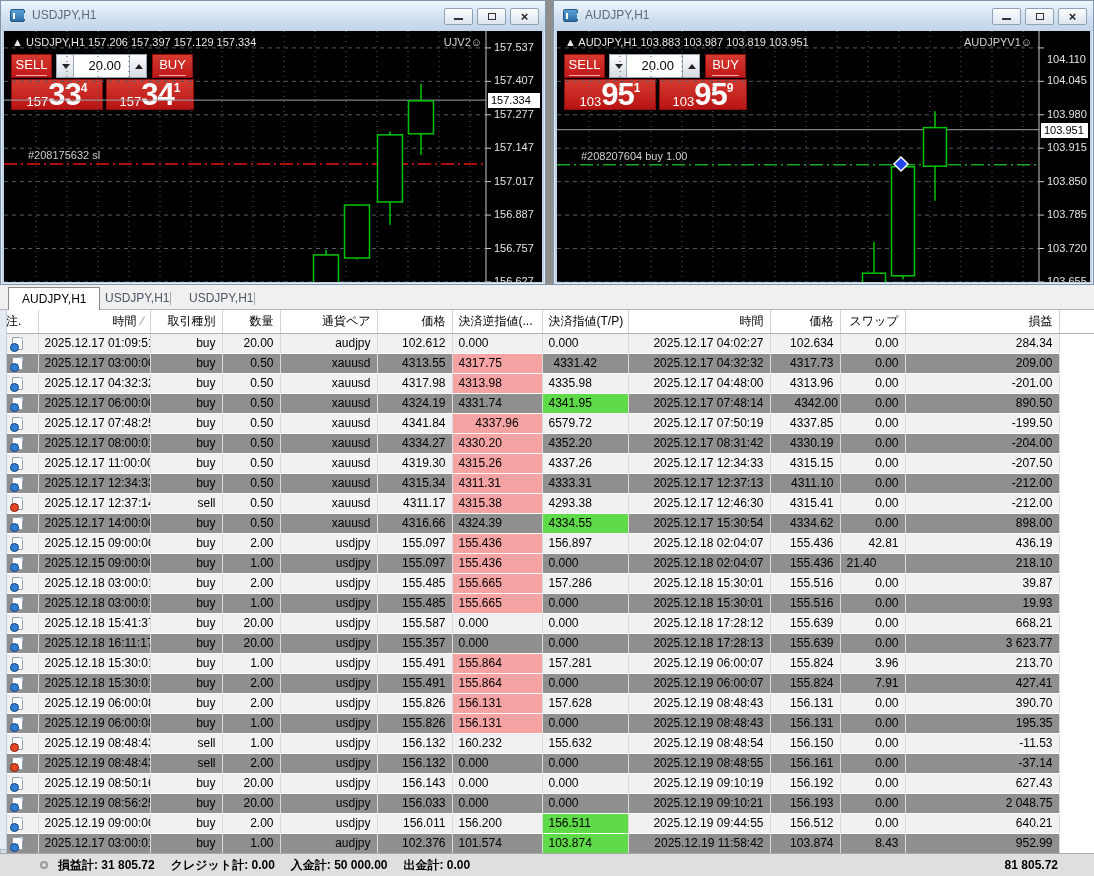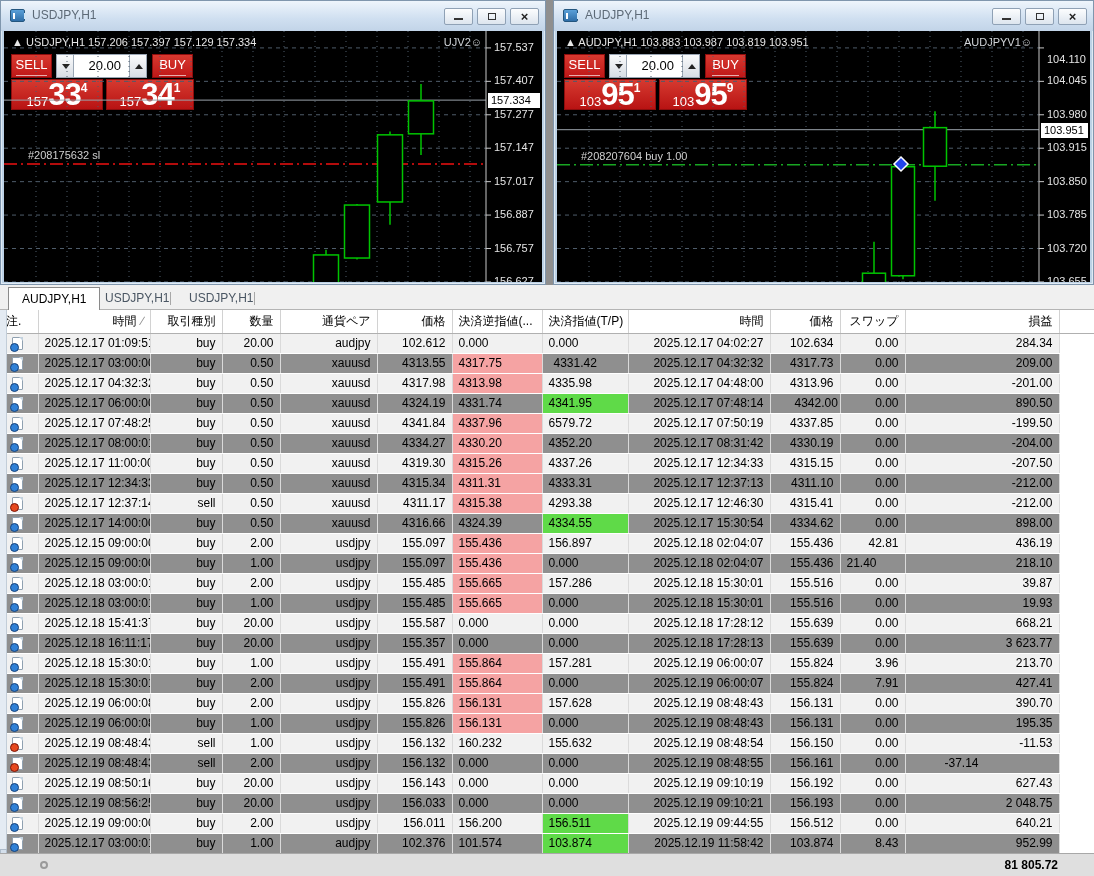--- a/index.html
+++ b/index.html
@@ -396,21 +396,21 @@
       </tr>
       <tr class="odd">
         <td>
           <div class="doc"></div>
         </td>
         <td class="num" style="text-align: right;">2025.12.17 07:48:25</td>
         <td class="num" style="text-align: right;">buy</td>
         <td class="num" style="text-align: right;">0.50</td>
         <td class="num" style="text-align: right;">xauusd</td>
         <td class="num" style="text-align: right;">4341.84</td>
-        <td class="num pink" style="text-align: left;">4337.96</td>
+        <td class="num pink" style="text-align: center;">4337.96</td>
         <td class="num" style="text-align: left;">6579.72</td>
         <td class="num" style="text-align: right;">2025.12.17 07:50:19</td>
         <td class="num" style="text-align: right;">4337.85</td>
         <td class="num" style="text-align: right;">0.00</td>
         <td class="num" style="text-align: right;">-199.50</td>
         <td class="filler"></td>
       </tr>
       <tr>
         <td>
           <div class="doc"></div>
@@ -690,21 +690,21 @@
         <td class="num" style="text-align: right;">2025.12.19 08:48:43</td>
         <td class="num" style="text-align: right;">sell</td>
         <td class="num" style="text-align: right;">2.00</td>
         <td class="num" style="text-align: right;">usdjpy</td>
         <td class="num" style="text-align: right;">156.132</td>
         <td class="num" style="text-align: left;">0.000</td>
         <td class="num" style="text-align: left;">0.000</td>
         <td class="num" style="text-align: right;">2025.12.19 08:48:55</td>
         <td class="num" style="text-align: right;">156.161</td>
         <td class="num" style="text-align: right;">0.00</td>
-        <td class="num" style="text-align: left; padding-left: 39px;">-37.14</td>
+        <td class="num" style="text-align: right; padding-left: 39px;">-37.14</td>
         <td class="filler"></td>
       </tr>
       <tr class="odd">
         <td>
           <div class="doc"></div>
         </td>
         <td class="num" style="text-align: right;">2025.12.19 08:50:16</td>
         <td class="num" style="text-align: right;">buy</td>
         <td class="num" style="text-align: right;">20.00</td>
         <td class="num" style="text-align: right;">usdjpy</td>
@@ -771,14 +771,17 @@
     </tbody>
 </table>
 
 <div id="vstrip">
   <div class="varr up"></div>
   <div class="varr dn"></div>
 </div>
 
 <div id="statusbar">
   <span class="ring"></span>
+  <span class="items">
+    <span>損益計: 31 805.72</span><span>クレジット計: 0.00</span><span>入金計: 50 000.00</span><span>出金計: 0.00</span>
+  </span>
   <span class="total">81 805.72</span>
 </div>
 
 </body></html>

